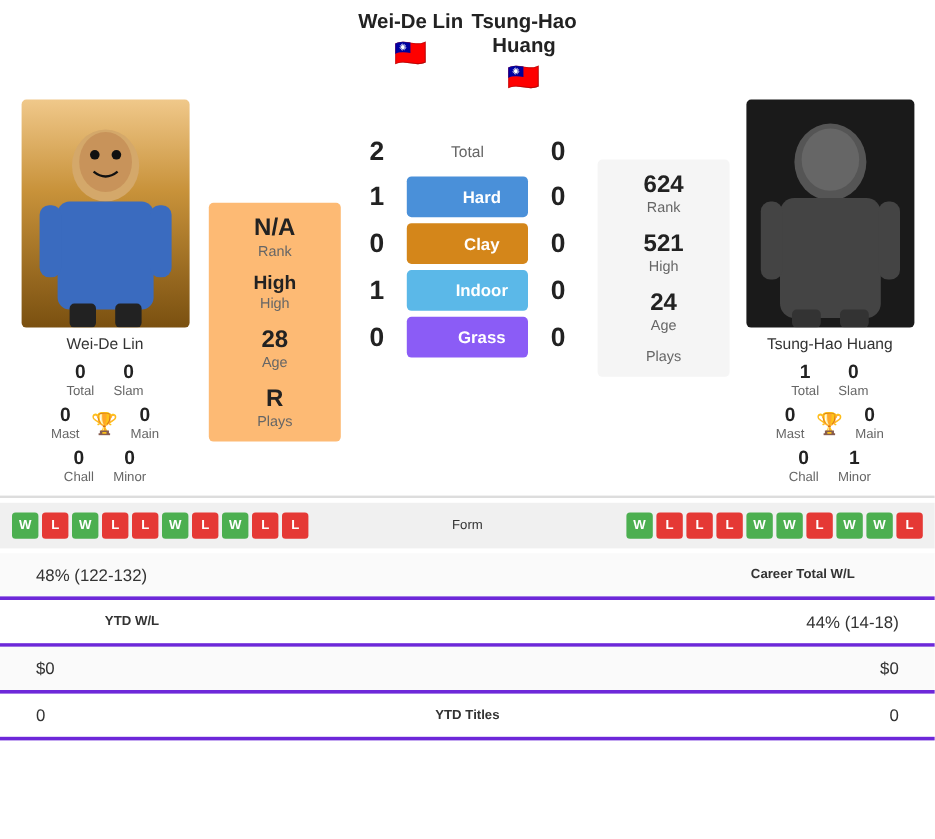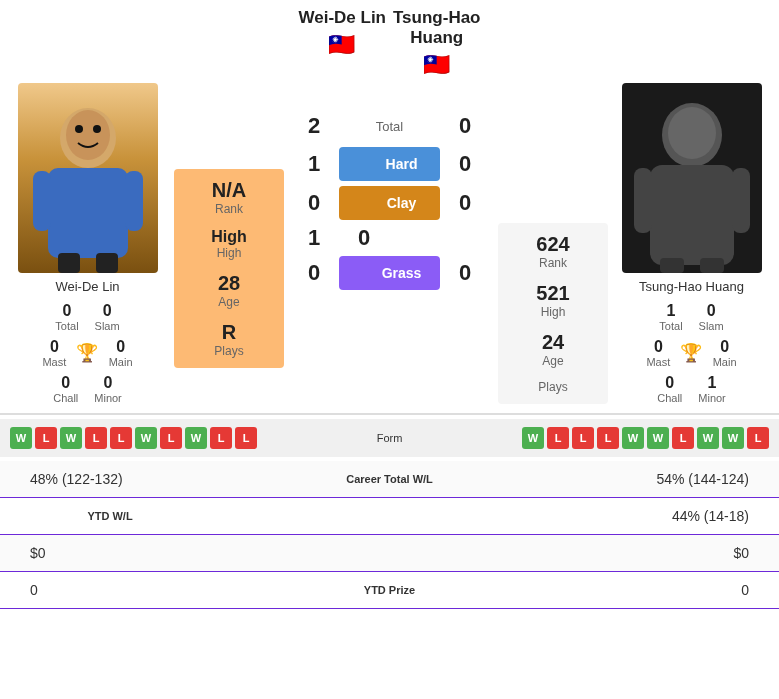--- a/index.html
+++ b/index.html
@@ -21,40 +21,40 @@
     .info-panel { background: #fdba74; border-radius: 4px; padding: 10px; margin: 0 4px; width: 110px; display: flex; flex-direction: column; gap: 12px; }
     .info-item { text-align: center; }
     .info-value { font-size: 20px; font-weight: bold; color: #222; }
     .info-label { font-size: 12px; color: #666; }
     
     .right-info-panel { background: #f5f5f5; border-radius: 4px; padding: 10px; margin: 0 4px; width: 110px; display: flex; flex-direction: column; gap: 12px; }
     
     .left-player-col { display: flex; flex-direction: column; align-items: center; width: 165px; }
     .left-info-col { display: flex; flex-direction: column; justify-content: center; width: 115px; margin-top: 50px; }
     .center-col { flex: 1; display: flex; flex-direction: column; align-items: center; }
-    .right-info-col { display: flex; flex-direction: column; justify-content: flex-end; width: 115px; margin-top: 50px; }
+    .right-info-col { display: flex; flex-direction: column; justify-content: flex-start; width: 115px; margin-top: 50px; }
     .right-player-col { display: flex; flex-direction: column; align-items: center; width: 165px; }
     
     .surface-row-container { display: flex; width: 100%; align-items: center; margin-bottom: 5px; }
     .surface-score-left { width: 50px; text-align: center; font-size: 22px; font-weight: bold; color: #222; }
     .surface-score-right { width: 50px; text-align: center; font-size: 22px; font-weight: bold; color: #222; }
     .surface-btn { flex: 1; height: 34px; border-radius: 4px; display: flex; align-items: center; justify-content: center; color: white; font-weight: bold; font-size: 14px; padding-left: 24px; }
     
     
     .form-section { background: #f0f0f0; display: flex; align-items: center; padding: 8px 10px; margin: 4px 0; }
     .form-left { display: flex; gap: 3px; flex: 1; }
     .form-center { width: 120px; text-align: center; font-size: 11px; font-weight: normal; color: #333; }
     .form-right { display: flex; gap: 3px; flex: 1; justify-content: flex-end; }
     .form-badge { width: 22px; height: 22px; border-radius: 3px; display: flex; align-items: center; justify-content: center; font-size: 11px; font-weight: bold; color: white; }
     .form-w { background: #4caf50; }
     .form-l { background: #e53935; }
     
     
     .stats-table { width: 100%; }
-    .stats-table-row { display: flex; align-items: center; padding: 10px 10px; border-bottom: 1px solid #6d28d9; }
+    .stats-table-row { display: flex; align-items: center; padding: 10px 10px; border-bottom: 3px solid #6d28d9; }
     .stats-table-row:nth-child(odd) { background: #fafafa; }
     .stats-val-left { flex: 1; text-align: left; font-size: 14px; color: #333; padding-left: 20px; }
     .stats-val-right { flex: 1; text-align: right; font-size: 14px; color: #333; padding-right: 20px; }
     .stats-label-center { width: 200px; text-align: center; font-size: 11px; font-weight: bold; color: #333; }
     
     
     .divider { height: 2px; background: #ddd; margin: 4px 0; }
 
     .player-img-placeholder-left {
       width: 140px; height: 190px; border-radius: 4px;
@@ -194,20 +194,23 @@
       <div class="surface-row-container" style="margin-bottom:5px;">
         <div class="surface-score-left">0</div>
         <div class="surface-btn surface-clay">
           <span>Clay</span>
         </div>
         <div class="surface-score-right">0</div>
       </div>
 
       <div class="surface-row-container" style="margin-bottom:5px;">
         <div class="surface-score-left">1</div>
+        <div class="surface-btn surface-indoor">
+          <span>Indoor</span>
+        </div>
         <div class="surface-score-right">0</div>
       </div>
 
       <div class="surface-row-container" style="margin-bottom:5px;">
         <div class="surface-score-left">0</div>
         <div class="surface-btn surface-grass">
           <span>Grass</span>
         </div>
         <div class="surface-score-right">0</div>
       </div>
@@ -312,30 +315,29 @@
         <div class="form-badge form-w">W</div>
         <div class="form-badge form-w">W</div>
         <div class="form-badge form-l">L</div>
       </div>
   </div>
 
   <div class="stats-table" id="stats-table">
       <div class="stats-table-row">
         <div class="stats-val-left">48% (122-132)</div>
         <div class="stats-label-center" style="font-weight: bold;">Career Total W/L</div>
-        <div class="stats-val-right">54% (144-124)</div>
       </div>
       <div class="stats-table-row">
         <div class="stats-label-center" style="font-weight: bold;">YTD W/L</div>
         <div class="stats-val-right">44% (14-18)</div>
       </div>
       <div class="stats-table-row">
         <div class="stats-val-left">$0</div>
         <div class="stats-val-right">$0</div>
       </div>
       <div class="stats-table-row">
         <div class="stats-val-left">0</div>
-        <div class="stats-label-center" style="font-weight: bold;">YTD Prize</div>
+        <div class="stats-label-center" style="font-weight: bold;">YTD Titles</div>
         <div class="stats-val-right">0</div>
       </div>
     </div>
 
 </div>
 
 </body></html>

